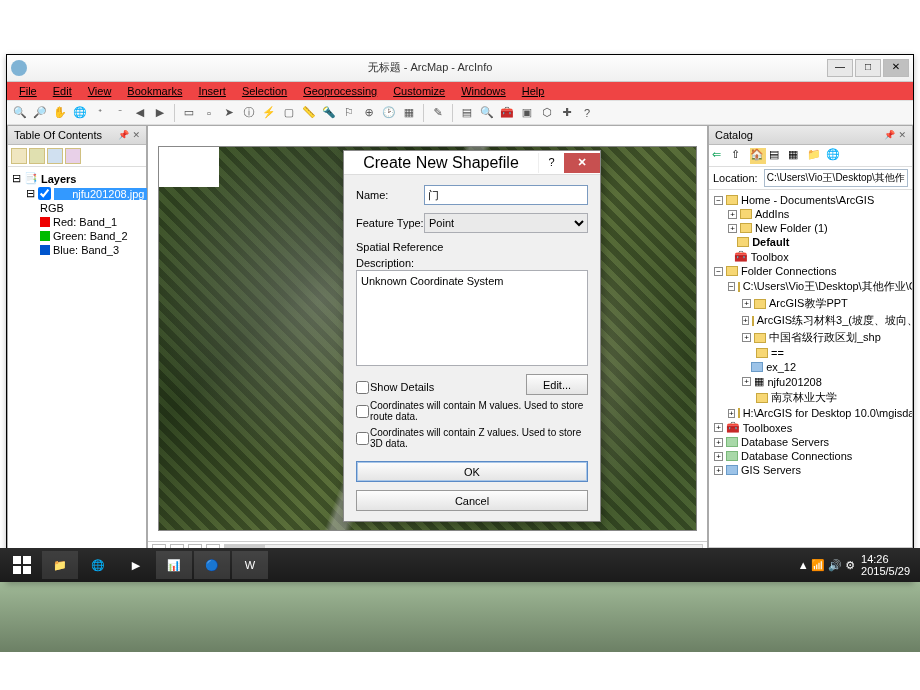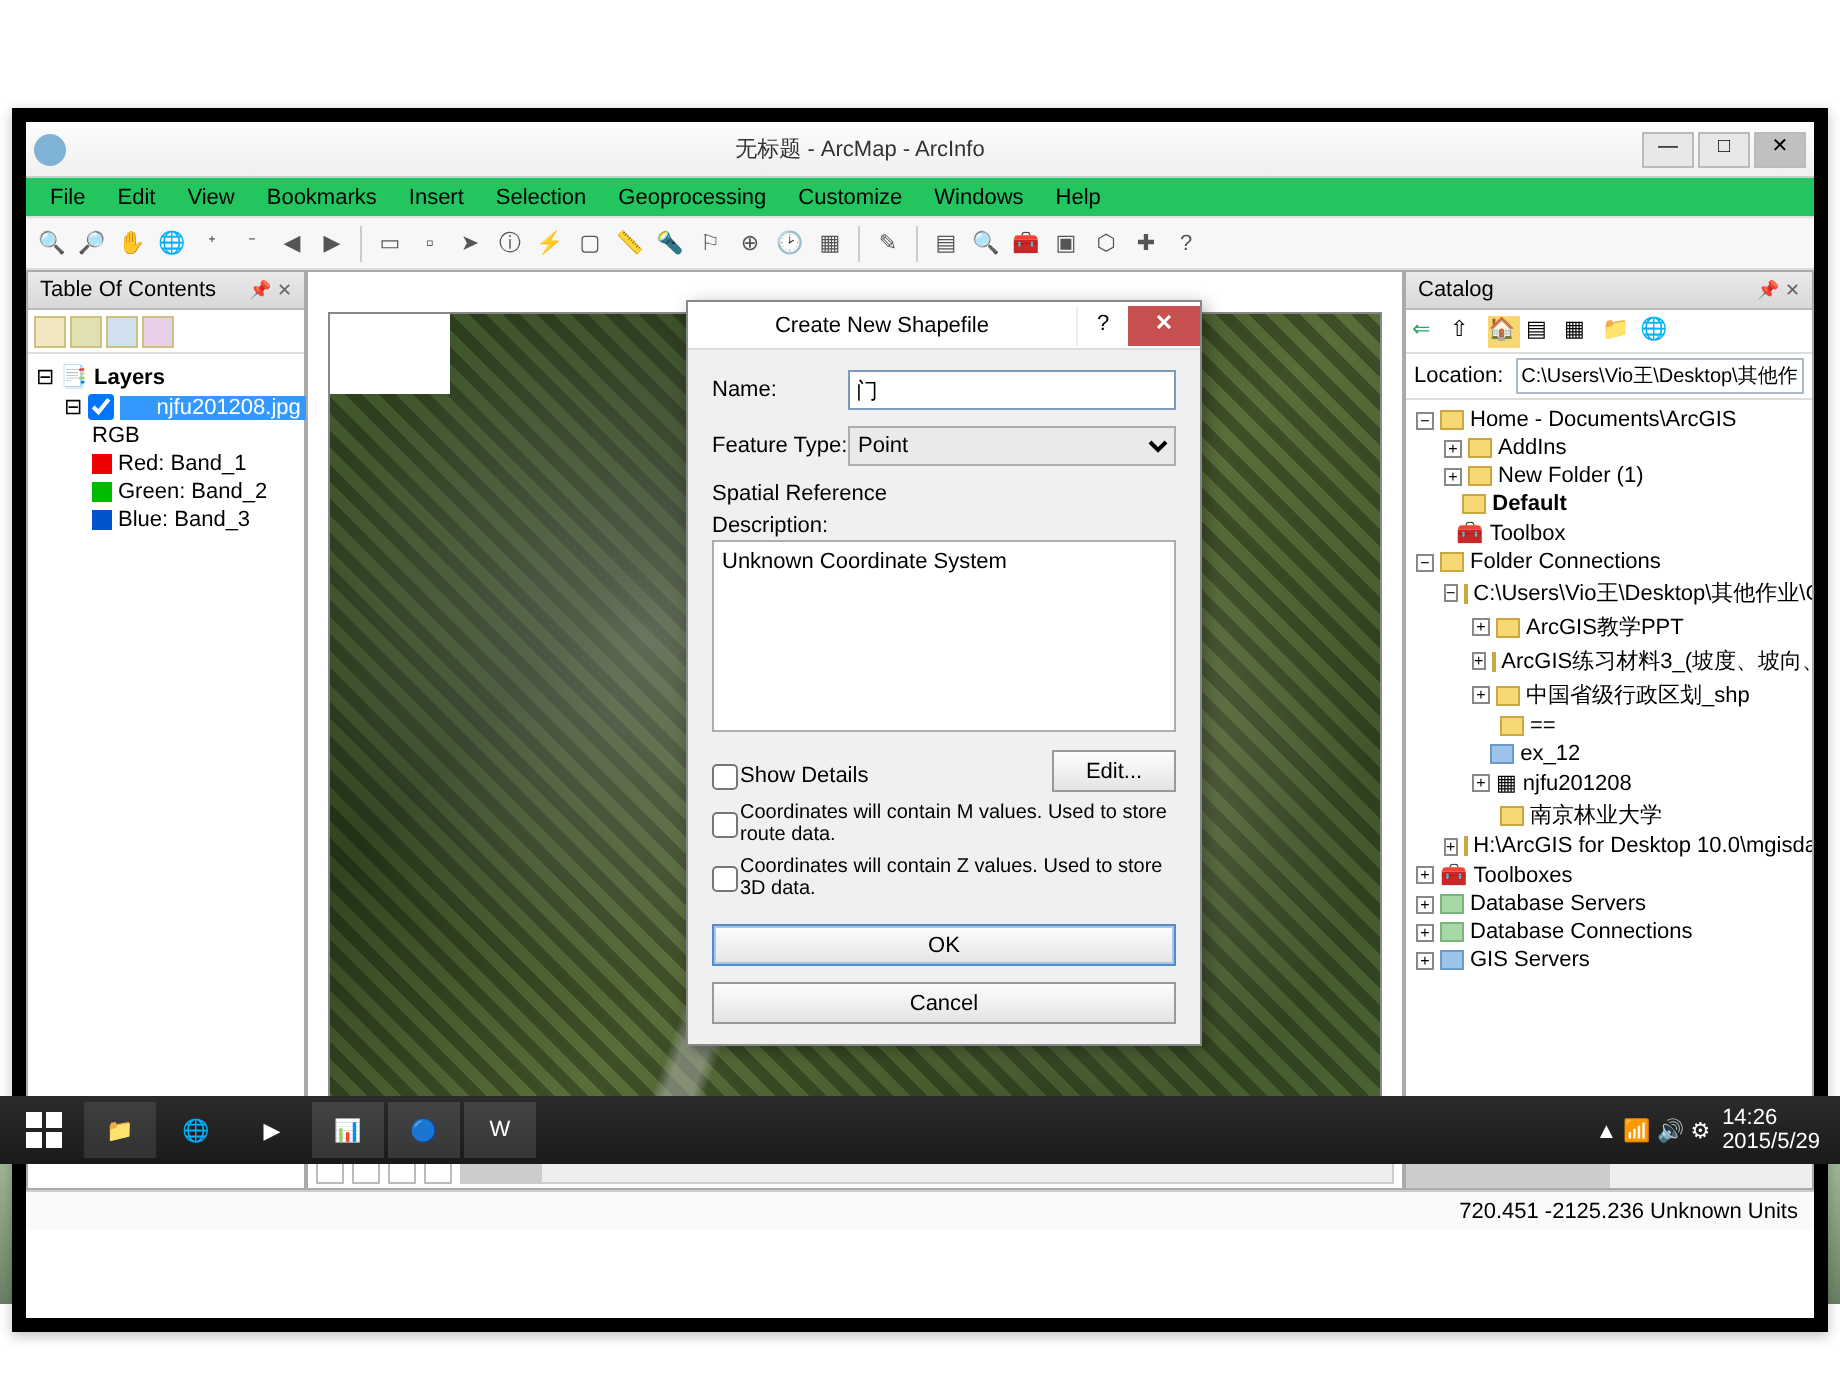--- a/index.html
+++ b/index.html
@@ -4,21 +4,21 @@
 <style>
 * { box-sizing: border-box; margin: 0; padding: 0; font-family: "Segoe UI", Tahoma, sans-serif; font-size: 11px; }
 body { background: #fff; width: 920px; height: 690px; overflow: hidden; position: relative; }
 
 .titlebar { height: 28px; background: linear-gradient(#fdfdfd,#f0f0f0); display: flex; align-items: center; padding: 0 4px; border-bottom: 1px solid #ccc; }
 .titlebar .icon { width: 16px; height: 16px; background: #7fb3d5; border-radius: 50%; margin-right: 8px; }
 .titlebar .title { flex: 1; text-align: center; color: #333; }
 .titlebar .winbtn { width: 26px; height: 18px; border: 1px solid #bbb; background: #e8e8e8; margin-left: 2px; text-align: center; line-height: 14px; font-size: 10px; cursor: pointer; }
 .titlebar .close { background: #c0c0c0; }
 
-.menubar { height: 20px; display: flex; align-items: center; padding: 0 4px; background: #22c55e; border-bottom: 1px solid #e0e0e0; }
+.menubar { height: 20px; display: flex; align-items: center; padding: 0 4px; background: #ef4444; border-bottom: 1px solid #e0e0e0; text-decoration: underline; }
 .menubar span { padding: 2px 8px; cursor: pointer; }
 
 .toolbar { height: 26px; display: flex; align-items: center; padding: 0 4px; background: #f7f7f7; border-bottom: 1px solid #ddd; gap: 2px; }
 .toolbar .tbtn { width: 18px; height: 18px; border: 1px solid transparent; display: inline-flex; align-items: center; justify-content: center; font-size: 11px; color: #555; cursor: pointer; }
 .toolbar .sep { width: 1px; height: 18px; background: #ccc; margin: 0 3px; }
 
 .main { display: flex; height: 460px; position: relative; }
 
 .toc { width: 140px; border: 1px solid #aaa; background: #fff; display: flex; flex-direction: column; }
 .panehdr { background: linear-gradient(#eaeaea,#d8d8d8); padding: 3px 6px; font-weight: normal; display: flex; align-items: center; justify-content: space-between; border-bottom: 1px solid #bbb; }
@@ -63,21 +63,21 @@
 .ctree .i0 { padding-left: 2px; }
 .ctree .i1 { padding-left: 16px; }
 .ctree .i2 { padding-left: 30px; }
 .ctree .i3 { padding-left: 44px; }
 
 .statusbar { height: 20px; border-top: 1px solid #ccc; display: flex; align-items: center; justify-content: flex-end; padding: 0 8px; background:#fafafa; }
 
 
 .dialog { position: absolute; top: 150px; left: 343px; width: 258px; background: #f0f0f0; border: 1px solid #888; box-shadow: 2px 2px 8px rgba(0,0,0,0.3); z-index: 50; }
 .dlg-title { height: 24px; background: #fff; display: flex; align-items: center; border-bottom: 1px solid #ddd; }
-.dlg-title .t { flex:1; text-align:center; font-size: 11px; }
+.dlg-title .t { flex:1; text-align:center; font-size: 16px; }
 .dlg-title .hb { width:26px; height:20px; text-align:center; line-height:18px; border-left:1px solid #eee; }
 .dlg-title .xb { width:36px; height:20px; background:#c75050; color:#fff; text-align:center; line-height:18px; font-weight:bold; cursor:pointer; }
 .dlg-body { padding: 10px 12px; }
 .frow { display:flex; align-items:center; margin-bottom:8px; }
 .frow .lbl { width: 68px; }
 .frow input[type=text] { flex:1; height:20px; border:1px solid #7a9ac0; padding:0 3px; }
 .frow select { flex:1; height:20px; border:1px solid #abadb3; background:#eaeaea; }
 .grp { margin-top:4px; }
 .grp .ghdr { margin-bottom:4px; }
 .desc-box { width:100%; height:96px; border:1px solid #abadb3; background:#fff; padding:4px; resize:none; font-family:inherit; font-size:11px; overflow:auto; }
@@ -91,21 +91,21 @@
 .desktop-bg { position:absolute; top:0; left:0; right:0; bottom:0; background:#fff; z-index:-2; }
 .wallpaper { position:absolute; left:0; right:0; top:582px; height:70px; z-index:-1;
   background: linear-gradient(#9fb896,#6c8065); }
 .taskbar { position:absolute; bottom:108px; left:0; right:0; height:34px; background:linear-gradient(#2b2b2b,#1a1a1a); display:flex; align-items:center; padding:0 4px; color:#fff; }
 .taskbar .tb { width:36px; height:28px; display:flex; align-items:center; justify-content:center; margin-right:2px; }
 .taskbar .spacer { flex:1; }
 .taskbar .clock { text-align:left; font-size:10px; line-height:12px; padding:0 6px; }
 .taskbar .tray { display:flex; align-items:center; gap:6px; font-size:11px; }
 
 
-.appwin { position:absolute; top:54px; left:6px; right:6px; height:612px; border:7px solid #000000; background:#fff; box-shadow:0 2px 6px rgba(0,0,0,0.25); display:flex; flex-direction:column; }
+.appwin { position:absolute; top:54px; left:6px; right:6px; height:528px; border:1px solid #000000; background:#fff; box-shadow:0 2px 6px rgba(0,0,0,0.25); display:flex; flex-direction:column; }
 
 
 .catalog .hscroll2 { height:14px; border-top:1px solid #ccc; background:#eee; position:relative; }
 .catalog .hscroll2::before { content:""; position:absolute; left:0; width:50%; height:100%; background:#ccc; }
 
 .pin { font-size:9px; color:#666; }
 </style>
 </head>
 <body>
 

